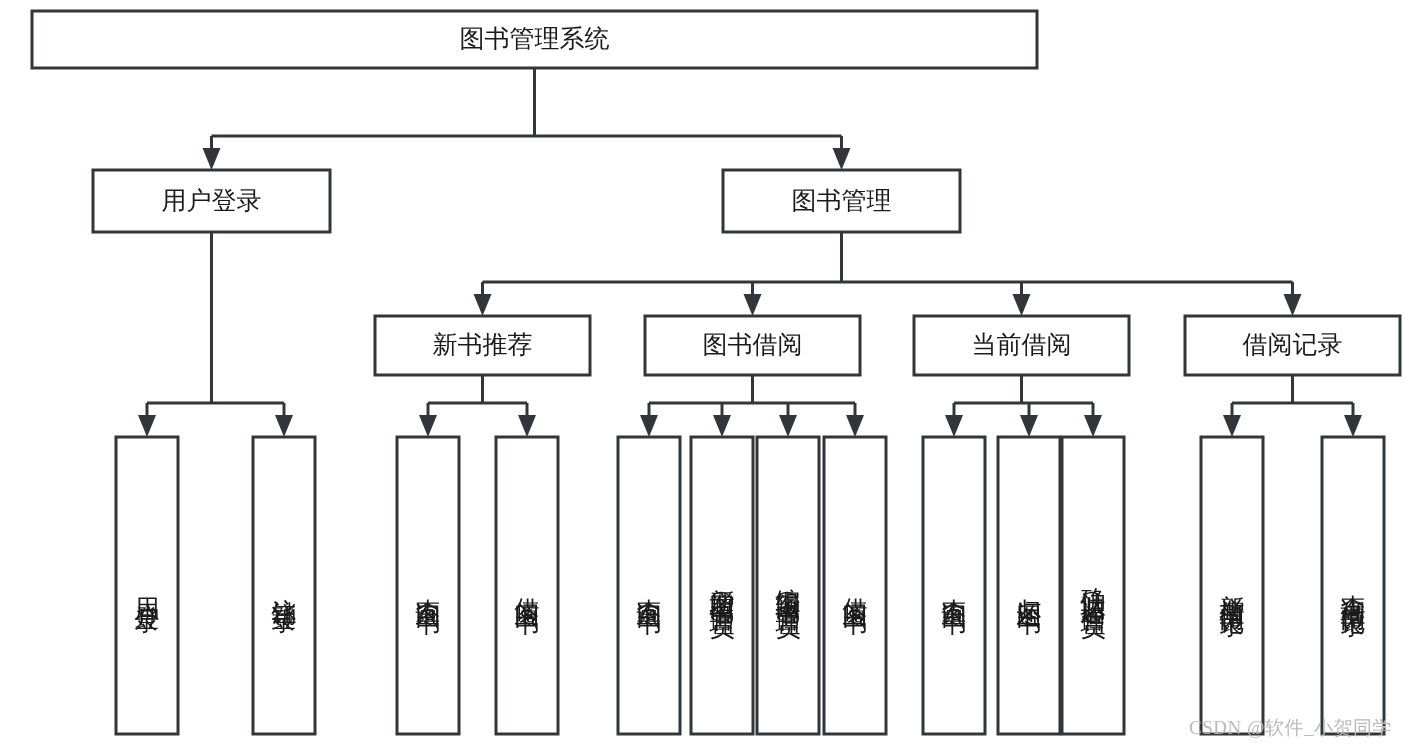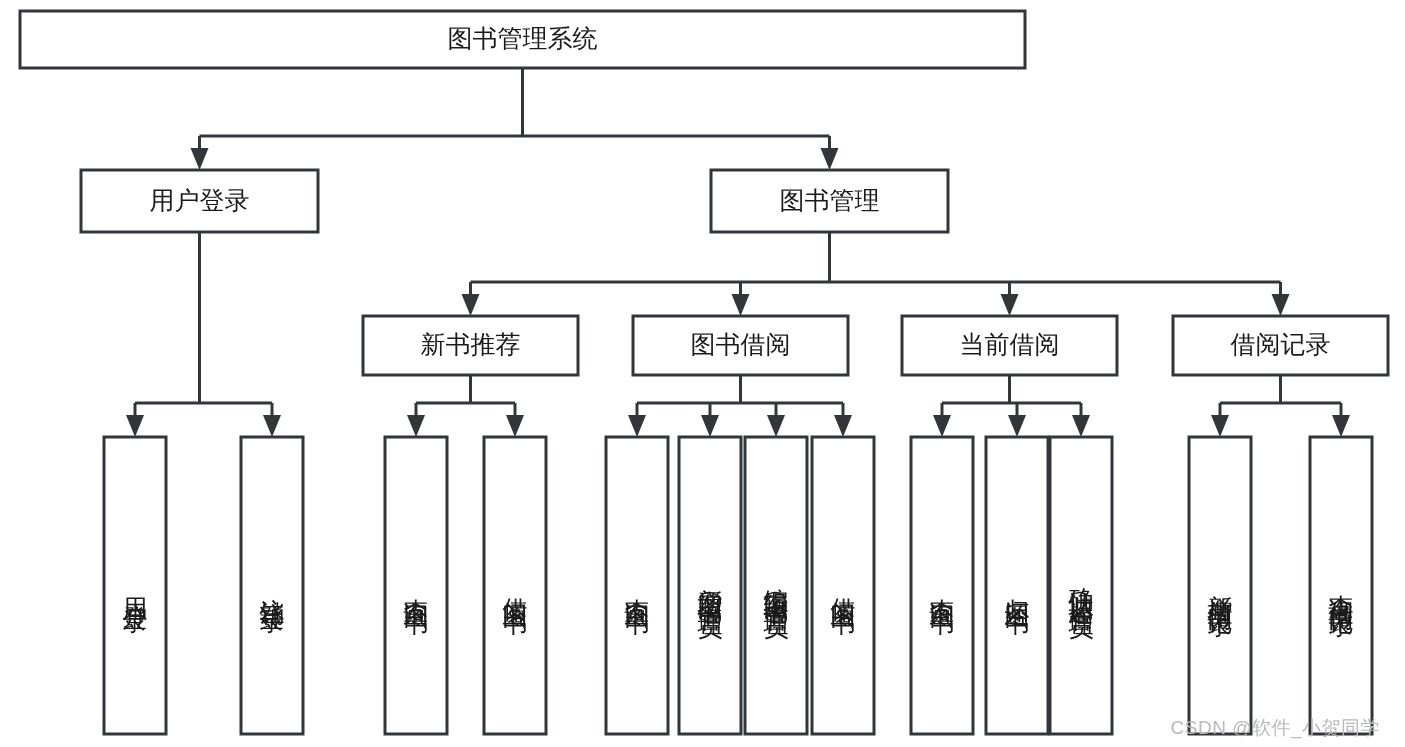--- a/index.html
+++ b/index.html
@@ -9,21 +9,21 @@
   }
   body {
     width: 1405px;
     height: 747px;
     font-family: "Liberation Sans", "DejaVu Sans", sans-serif;
     overflow: hidden;
     position: relative;
   }
   #diagram-root {
     position: absolute;
-    left: 0;
+    left: 12px;
     top: 0;
     width: 1388px;
     height: 747px;
   }
   svg#tree {
     display: block;
     width: 1405px;
     height: 747px;
   }
   .node-rect {
@@ -61,21 +61,21 @@
     display: flex;
     align-items: center;
     justify-content: center;
     white-space: nowrap;
     pointer-events: none;
   }
   .watermark {
     position: absolute;
     right: 8px;
     bottom: 6px;
-    font-family: Liberation Sans, sans-serif;
+    font-family: Liberation Serif, serif;
     font-size: 19px;
     color: #b9b9b9;
     letter-spacing: 0.5px;
     white-space: nowrap;
   }
 </style>
 </head>
 <body>
 
 <div id="diagram-root">

